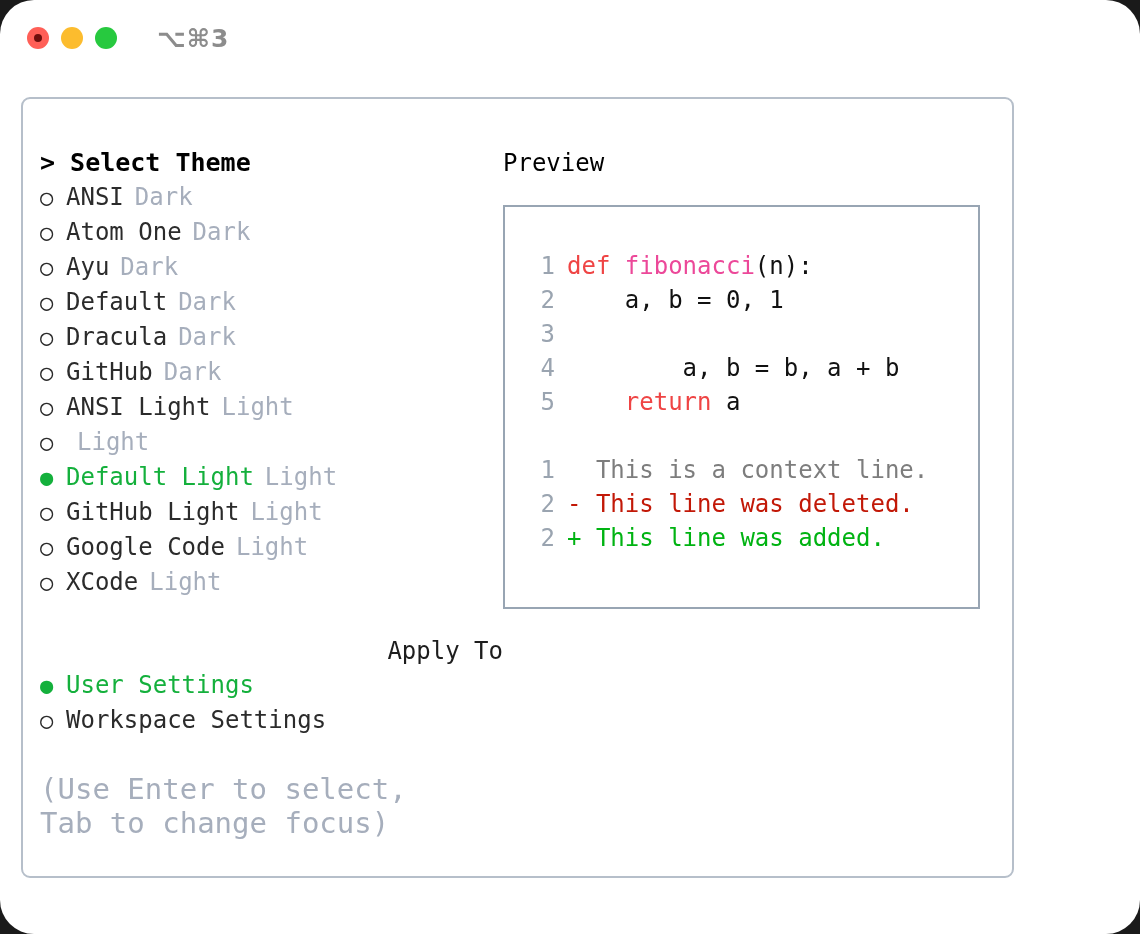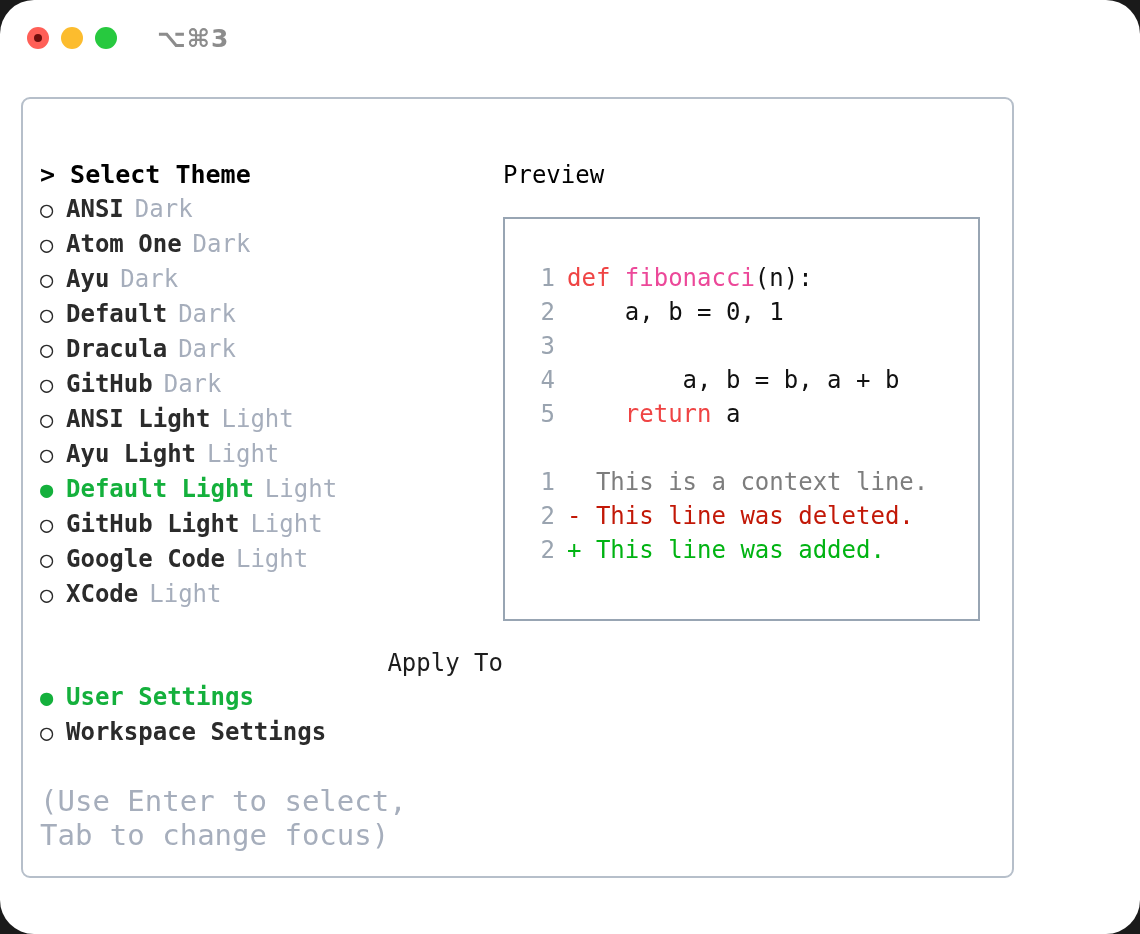--- a/index.html
+++ b/index.html
@@ -78,21 +78,21 @@
     width: 993px;
     height: 781px;
     box-sizing: border-box;
     border: 2px solid #b6bfca;
     border-radius: 9px;
     background: #fff;
   }
 
   .cols {
     position: absolute;
-    left: 0; top: 12px;
+    left: 0; top: 0;
     width: 100%;
     height: 100%;
     display: flex;
   }
   .col-left  { width: 480px; padding: 47px 0 0 17px; box-sizing: border-box; }
   .col-right { flex: 1; padding: 47px 0 0 0; box-sizing: border-box; }
 
   
   .section-title {
     font-size: 25px;
@@ -110,21 +110,21 @@
     white-space: pre;
   }
   .bullet {
     width: 26px;
     flex: 0 0 26px;
     font-size: 22px;
     color: #2b2b2b;
   }
   .bullet.on { color: #14b03c; }
   .row.selected .name { color: #14b03c; }
-  .name { color: #2b2b2b; font-weight: bold; }
+  .name { color: #2b2b2b; }
   .tag  { color: #a6aebc; margin-left: 11px; }
 
   .spacer { height: 34px; }
 
   .apply-title {
     font-size: 24px;
     line-height: 34px;
     color: #1d1d1d;
     padding-left: 26px;
     white-space: pre;
@@ -198,21 +198,21 @@
       <div class="col-left">
         <div class="section-title">&gt; Select Theme</div>
         <div id="theme-list">
             <div class="row"><span class="bullet">○</span><span class="name">ANSI</span><span class="tag">Dark</span></div>
             <div class="row"><span class="bullet">○</span><span class="name">Atom One</span><span class="tag">Dark</span></div>
             <div class="row"><span class="bullet">○</span><span class="name">Ayu</span><span class="tag">Dark</span></div>
             <div class="row"><span class="bullet">○</span><span class="name">Default</span><span class="tag">Dark</span></div>
             <div class="row"><span class="bullet">○</span><span class="name">Dracula</span><span class="tag">Dark</span></div>
             <div class="row"><span class="bullet">○</span><span class="name">GitHub</span><span class="tag">Dark</span></div>
             <div class="row"><span class="bullet">○</span><span class="name">ANSI Light</span><span class="tag">Light</span></div>
-            <div class="row"><span class="bullet">○</span><span class="name">Ayu Light</span><span class="tag">Light</span></div>
+            <div class="row"><span class="bullet">○</span><span class="tag">Light</span></div>
             <div class="row selected"><span class="bullet on">●</span><span class="name">Default Light</span><span class="tag">Light</span></div>
             <div class="row"><span class="bullet">○</span><span class="name">GitHub Light</span><span class="tag">Light</span></div>
             <div class="row"><span class="bullet">○</span><span class="name">Google Code</span><span class="tag">Light</span></div>
             <div class="row"><span class="bullet">○</span><span class="name">XCode</span><span class="tag">Light</span></div>
           </div>
 
         <div class="spacer"></div>
 
         <div class="apply-title">Apply To</div>
         <div id="apply-list">

